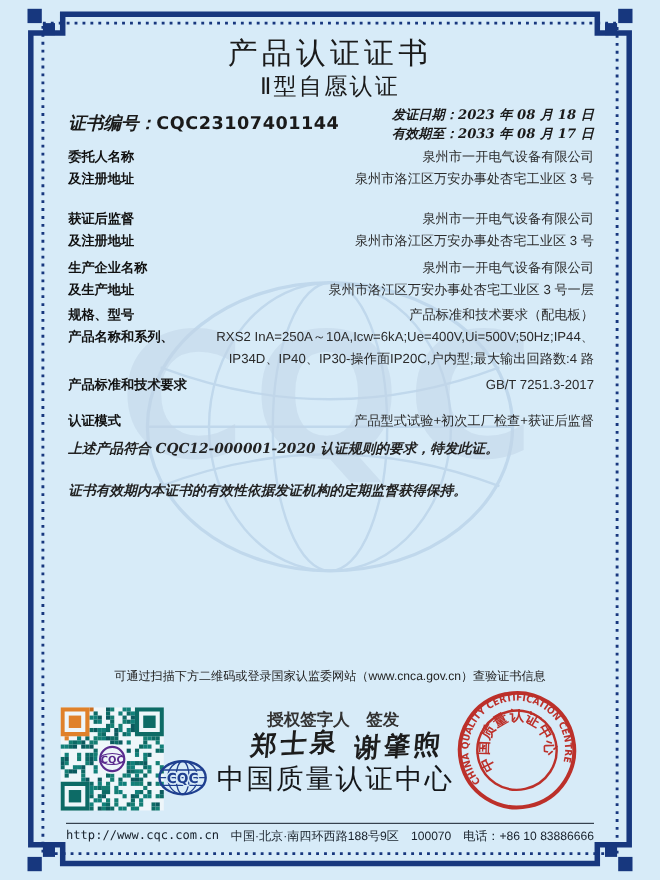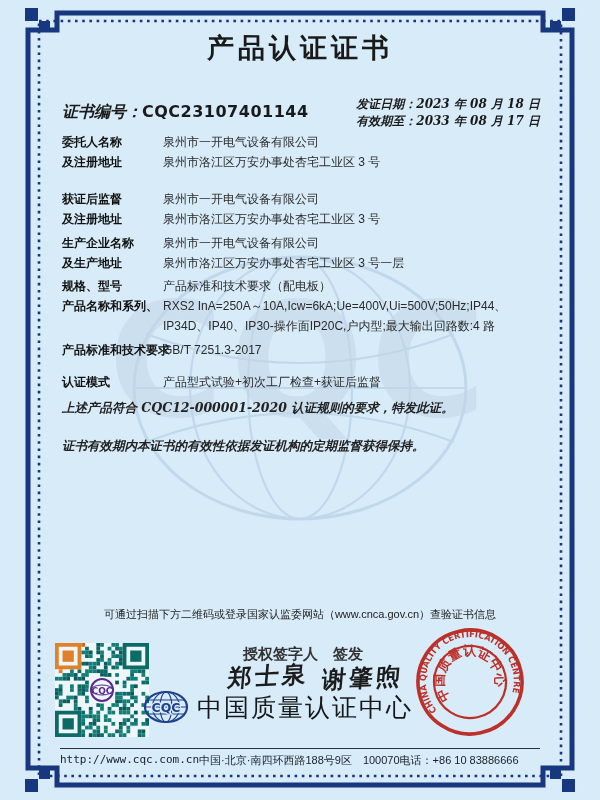--- a/index.html
+++ b/index.html
@@ -13,43 +13,43 @@
   
   .frame{position:absolute;left:0;top:0;z-index:3;pointer-events:none;}
   
   .wm-globe{position:absolute;left:128px;top:252px;z-index:0;opacity:.75;}
   .wm-text{
     position:absolute;left:50%;top:282px;transform:translateX(-50%);z-index:0;
     font-size:158px;font-weight:bold;letter-spacing:6px;color:#c2d6e8;opacity:.55;
     font-family:"DejaVu Sans",sans-serif;line-height:1;
   }
   
-  .title{left:0;top:30px;width:600px;text-align:center;font-size:27px;font-weight:bold;letter-spacing:4px;z-index:2;}
+  .title{left:0;top:30px;width:600px;text-align:center;font-size:27px;font-weight:normal;letter-spacing:4px;z-index:2;}
   .subtitle{left:0;top:64px;width:600px;text-align:center;font-size:21px;letter-spacing:2px;z-index:2;}
   .certline{left:62px;top:102px;z-index:2;font-size:16px;}
   .kai{font-family:"DejaVu Serif",serif;font-style:italic;font-weight:bold;}
   .certline .num{font-family:"DejaVu Sans",sans-serif;font-style:normal;font-weight:bold;letter-spacing:.5px;}
   .dates{right:60px;top:96px;z-index:2;font-size:12px;line-height:17px;}
   
   .row{position:absolute;left:62px;width:478px;display:grid;grid-template-columns:101px 1fr;z-index:2;}
   .flab{font-weight:bold;font-size:12px;line-height:20px;color:#111;white-space:nowrap;}
-  .fval{font-size:12px;line-height:20px;color:#2b2b2b;}
+  .fval{font-size:12px;line-height:20px;color:#2b2b2b;text-align:right;}
   .remark{position:absolute;left:62px;width:478px;z-index:2;
     font-family:"DejaVu Serif",serif;font-style:italic;font-weight:bold;font-size:12.5px;color:#222;}
   
   .verify{left:0;top:607px;width:600px;text-align:center;font-size:11px;color:#222;z-index:2;}
   .qr{left:55px;top:643px;z-index:2;}
   .sig-label{z-index:2;font-size:15px;color:#333;font-weight:bold;}
   .sig-name{z-index:2;font-size:24px;font-weight:bold;color:#1c1c1c;
     font-family:"DejaVu Serif",serif;transform:rotate(-3deg) skewX(-8deg);letter-spacing:3px;}
   .org-row{left:143px;top:690px;display:flex;align-items:center;gap:8px;z-index:2;}
   .org-name{font-size:25px;letter-spacing:2px;color:#15171a;font-weight:500;}
   .stamp{left:404px;top:616px;z-index:4;opacity:.92;mix-blend-mode:multiply;}
   .foot-rule{left:60px;top:748px;width:480px;height:0;border-top:1.5px solid #25303c;z-index:2;}
-  .footer{left:60px;top:753px;width:480px;display:flex;z-index:2;font-size:11px;color:#17202a;}
+  .footer{left:60px;top:753px;width:480px;display:flex;justify-content:space-between;z-index:2;font-size:11px;color:#17202a;}
   .footer .url{font-family:"DejaVu Sans Mono",monospace;}
 </style>
 </head>
 <body>
 
 <div class="page">
 
   <svg class="wm-globe" width="344" height="272" viewBox="0 0 344 272">
     <g fill="none" stroke="#b9d2e8" stroke-width="3">
       <ellipse cx="172" cy="136" rx="166" ry="131"></ellipse>
@@ -71,20 +71,21 @@
       <rect x="562" y="8" width="13" height="13"></rect>
         <rect x="550" y="21" width="11" height="11"></rect>
       <rect x="25" y="779" width="13" height="13"></rect>
         <rect x="39" y="768" width="11" height="11"></rect>
       <rect x="562" y="779" width="13" height="13"></rect>
         <rect x="550" y="768" width="11" height="11"></rect>
     </g>
   </svg>
 
   <div class="abs title">产品认证证书</div>
+  <div class="abs subtitle">Ⅱ型自愿认证</div>
   <div class="abs certline">
     <span class="kai">证书编号：</span><span class="num">CQC23107401144</span>
   </div>
   <div class="abs dates kai">
     <div>发证日期：2023 年 08 月 18 日</div>
     <div>有效期至：2033 年 08 月 17 日</div>
   </div>
 
   <div class="row" style="top:132px">
     <div class="flab">委托人名称</div>

